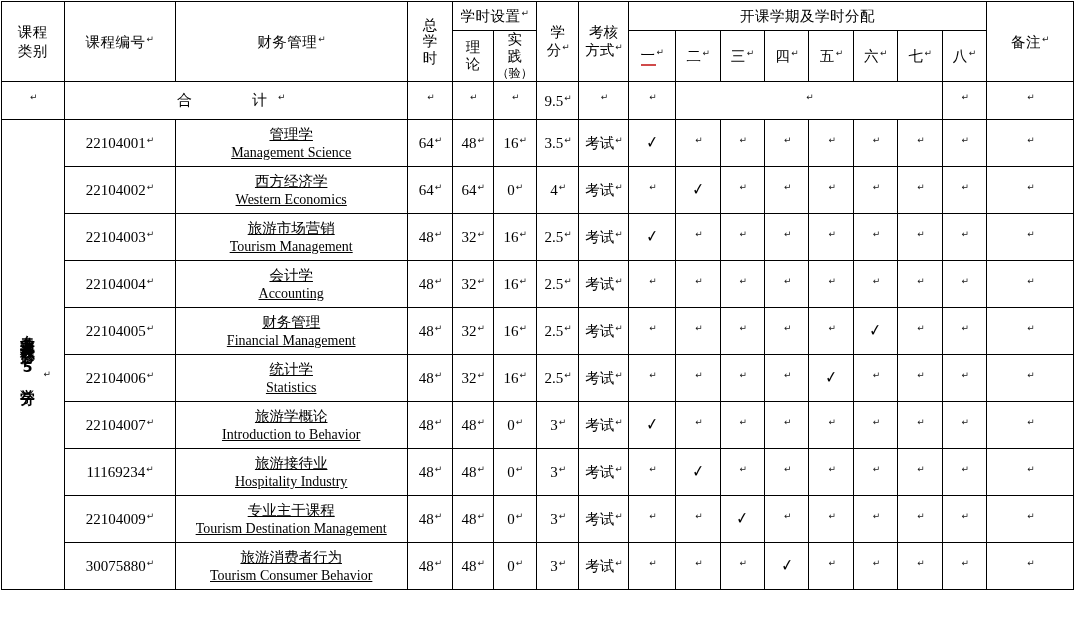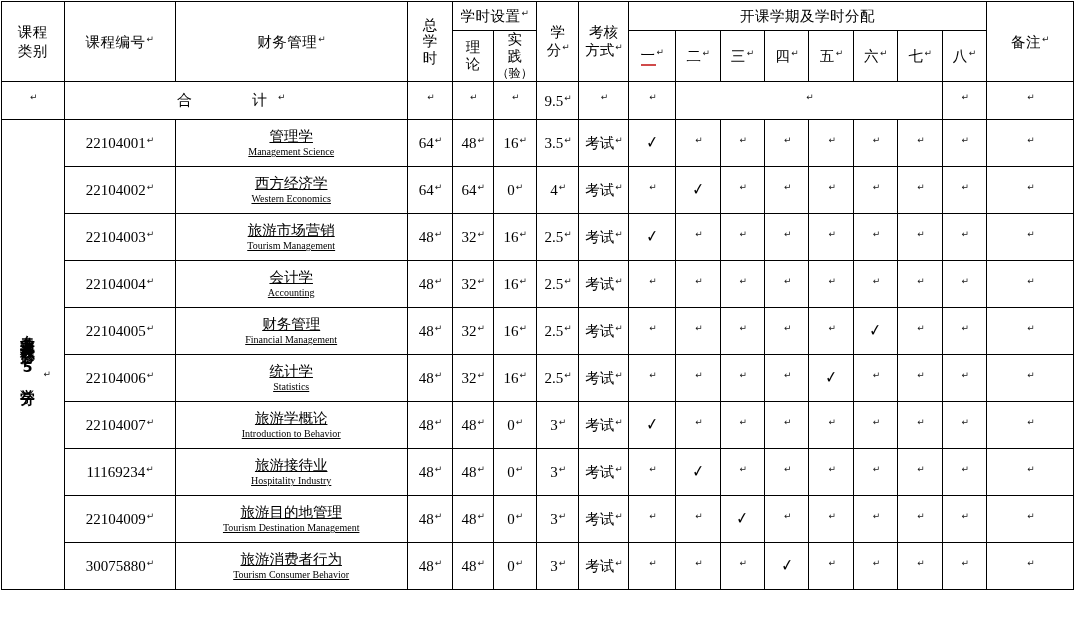--- a/index.html
+++ b/index.html
@@ -56,21 +56,21 @@
     top: 1px;
     left: 1px;
   }
   .cn {
     font-family: "DejaVu Sans", sans-serif;
     font-size: 14.5px;
     line-height: 1.3;
   }
   .en {
     font-family: "Liberation Serif", serif;
-    font-size: 10px;
+    font-size: 14px;
     line-height: 1.25;
   }
   .num {
     font-family: "Liberation Serif", serif;
     font-size: 15px;
   }
   .code {
     font-family: "Liberation Serif", serif;
     font-size: 15px;
   }
@@ -421,21 +421,21 @@
         <td><span class="mark">↵</span></td>
         <td><span class="mark">↵</span></td>
         <td><span class="mark">↵</span></td>
         <td><span class="mark">↵</span></td>
         <td><span class="mark">↵</span></td>
       </tr>
 
       <tr class="rowh">
         <td class="code"><span>22104009</span><span class="mark">↵</span></td>
         <td class="cellpad">
-          <span class="cn name-cn">旅游目的地管理</span>
+          <span class="cn name-cn">专业主干课程</span>
           <span class="en name-en">Tourism Destination Management</span>
         </td>
         <td class="num"><span>48</span><span class="mark">↵</span></td>
         <td class="num"><span>48</span><span class="mark">↵</span></td>
         <td class="num"><span>0</span><span class="mark">↵</span></td>
         <td class="num"><span>3</span><span class="mark">↵</span></td>
         <td class="cn"><span>考试</span><span class="mark">↵</span></td>
         <td><span class="mark">↵</span></td>
         <td><span class="mark">↵</span></td>
         <td><span class="check">✓</span></td>

